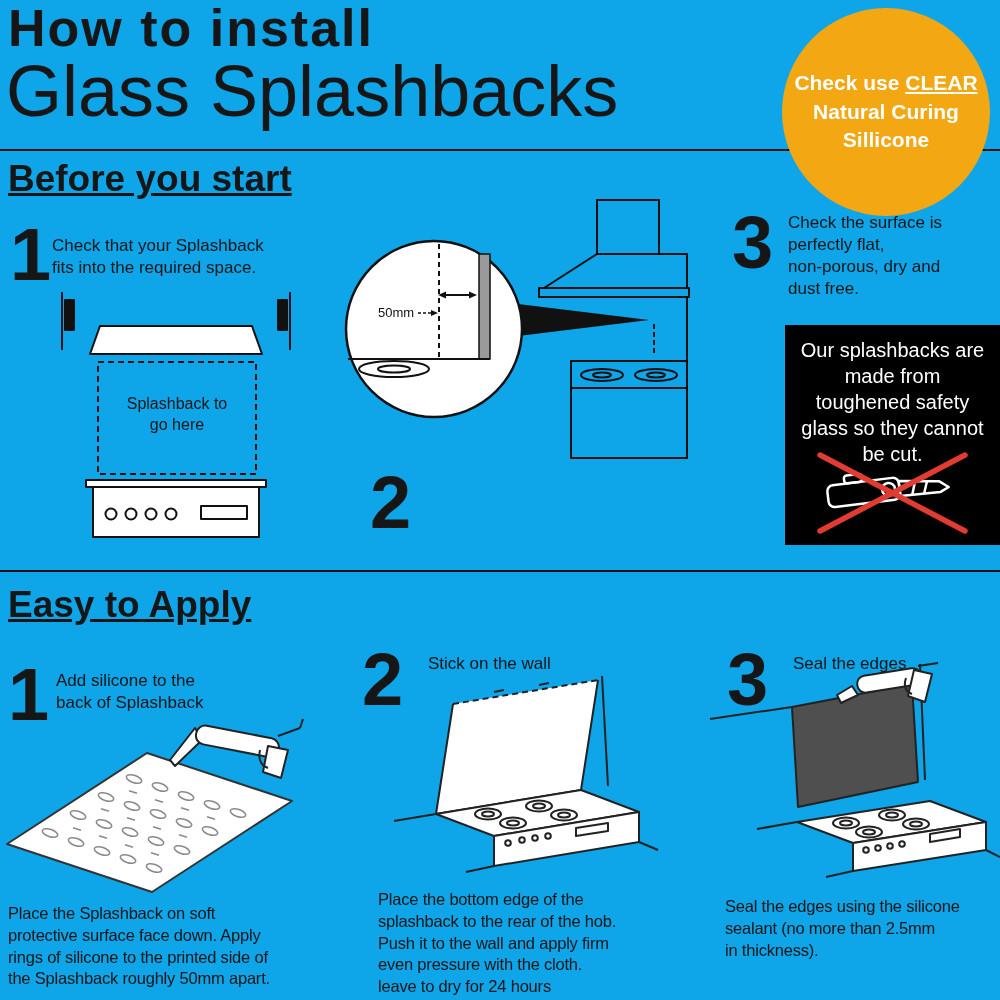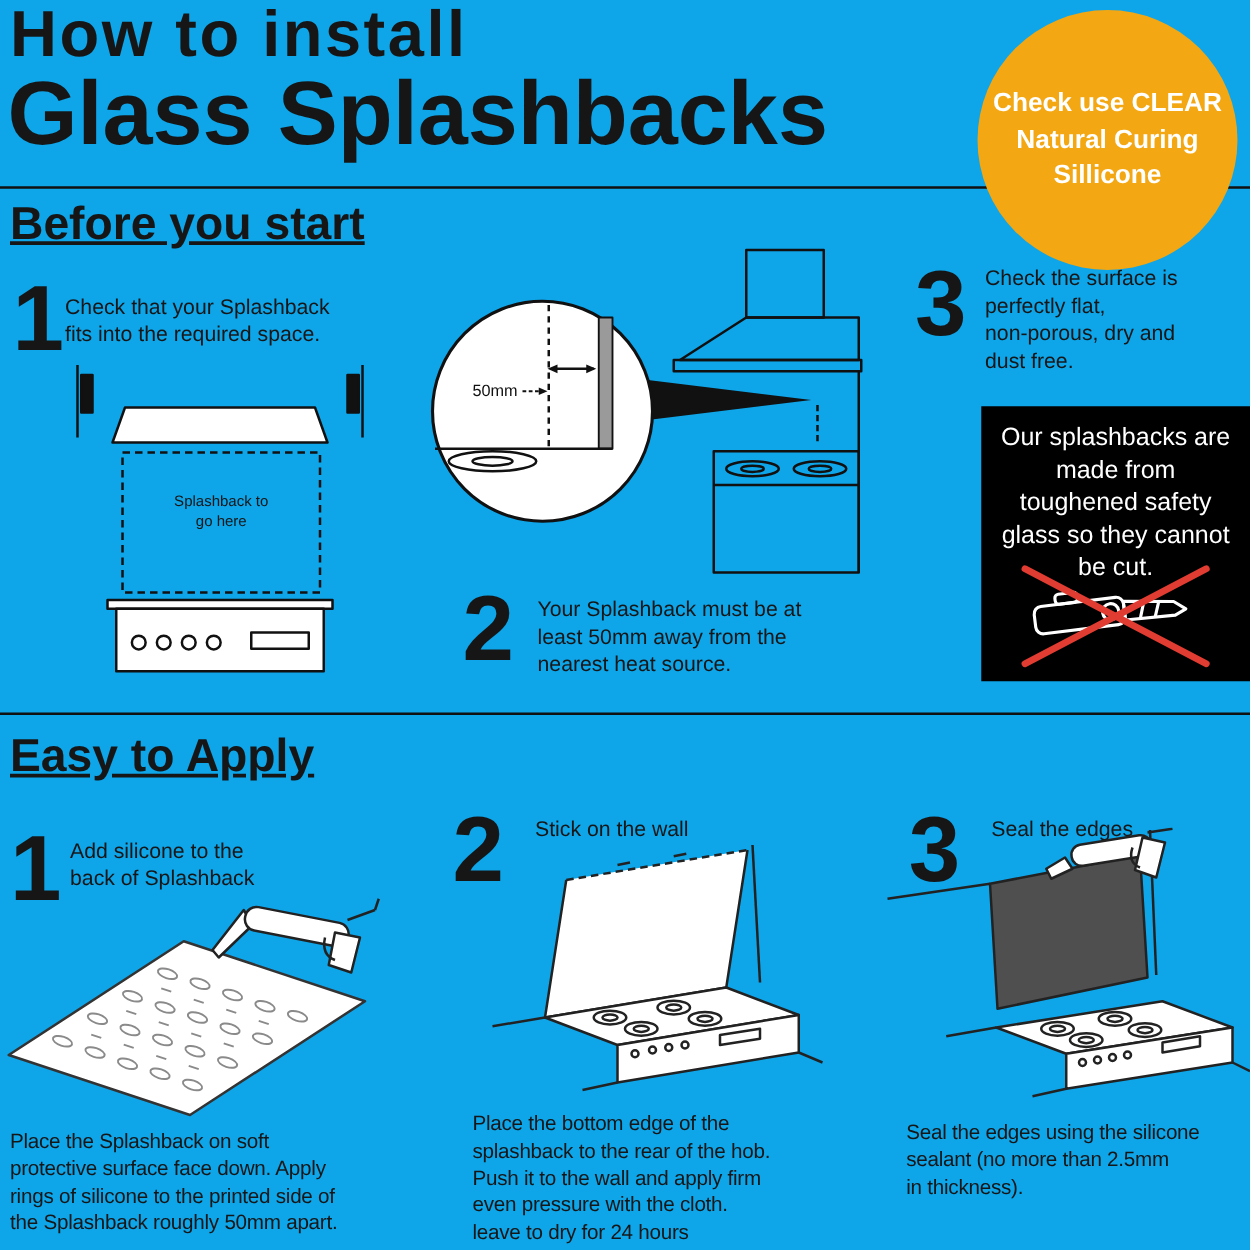--- a/index.html
+++ b/index.html
@@ -2,43 +2,43 @@
 <html><head>
 <meta charset="utf-8">
 <style>
   * { margin:0; padding:0; box-sizing:border-box; }
   html,body { background:#fff; }
   body { width:1000px; height:1000px; font-family:"Liberation Sans", sans-serif; color:#161616; position:relative; overflow:hidden; }
   .page { position:absolute; left:0; top:0; width:1000px; height:1000px; background:#0ea5e9; }
   .abs { position:absolute; }
 
   .title1 { left:8px; top:2px; font-size:52px; font-weight:800; letter-spacing:2px; line-height:1.0; }
-  .title2 { left:6px; top:55px; font-size:72px; font-weight:700; letter-spacing:0px; line-height:1.0; }
+  .title2 { left:6px; top:55px; font-size:72px; font-weight:400; letter-spacing:0px; line-height:1.0; }
 
   .badge { left:782px; top:8px; width:208px; height:208px; border-radius:50%;
            background:#F3A712; color:#fff; display:flex; flex-direction:column;
            align-items:center; justify-content:center; text-align:center;
            font-weight:700; font-size:21px; line-height:1.38; z-index:5; }
-  .badge .u { }
+  .badge .u { text-decoration:underline; }
 
   .rule { left:0; width:1000px; border-top:2px solid #111; height:0; }
   .rule1 { top:149px; }
   .rule2 { top:570px; }
 
   .secheading { font-size:37px; font-weight:800; line-height:1.0;text-decoration:underline; }
   .h-before { left:8px; top:160px; }
   .h-apply  { left:8px; top:586px; }
 
   .bignum { font-size:74px; font-weight:800; line-height:0.95; }
   .steptext { font-size:17px; line-height:1.3; white-space:pre-line; }
   .caption  { font-size:16.5px; line-height:1.32; letter-spacing:-0.2px; white-space:pre-line; }
 
   .diagram { position:absolute; }
   .diagram svg { position:absolute; left:0; top:0; }
-  .diagram .overlay { position:absolute; text-align:center; font-size:12px; line-height:1.3; white-space:pre-line; }
+  .diagram .overlay { position:absolute; text-align:center; font-size:16px; line-height:1.3; white-space:pre-line; }
 
   .warning { left:785px; top:325px; width:215px; height:220px; background:#000; color:#fff; z-index:2; }
   .warning .wtext { position:absolute; left:6px; right:6px; top:12px; text-align:center;
                     font-size:20px; line-height:1.3; font-weight:500; white-space:pre-line; }
   .warning svg { position:absolute; left:25px; top:122px; }
 
   svg text { font-family:"Liberation Sans", sans-serif; }
 </style>
 </head>
 <body>
@@ -109,23 +109,20 @@
         <ellipse cx="60" cy="173" rx="35" ry="8"></ellipse>
         <ellipse cx="60" cy="173" rx="16" ry="3.5"></ellipse>
         <line x1="84" y1="117" x2="101" y2="117" stroke-dasharray="3 2" stroke-width="1.5"></line>
         <polygon points="104,117 97,114 97,120" fill="#111" stroke="none"></polygon>
         <text x="44" y="121" font-size="13" fill="#111" stroke="none">50mm</text>
       </g>
     </svg>
   </div>
 
   <div class="abs bignum" style="left:370px; top:468px;">2</div>
-  <div class="abs steptext" style="left:430px; top:477px; width:250px;">Your Splashback must be at
-least 50mm away from the
-nearest heat source.</div>
 
   <div class="abs bignum" style="left:732px; top:208px;">3</div>
   <div class="abs steptext" style="left:788px; top:212px; width:200px;">Check the surface is
 perfectly flat,
 non-porous, dry and
 dust free.</div>
 
   <div class="abs warning">
     <div class="wtext">Our splashbacks are
 made from

